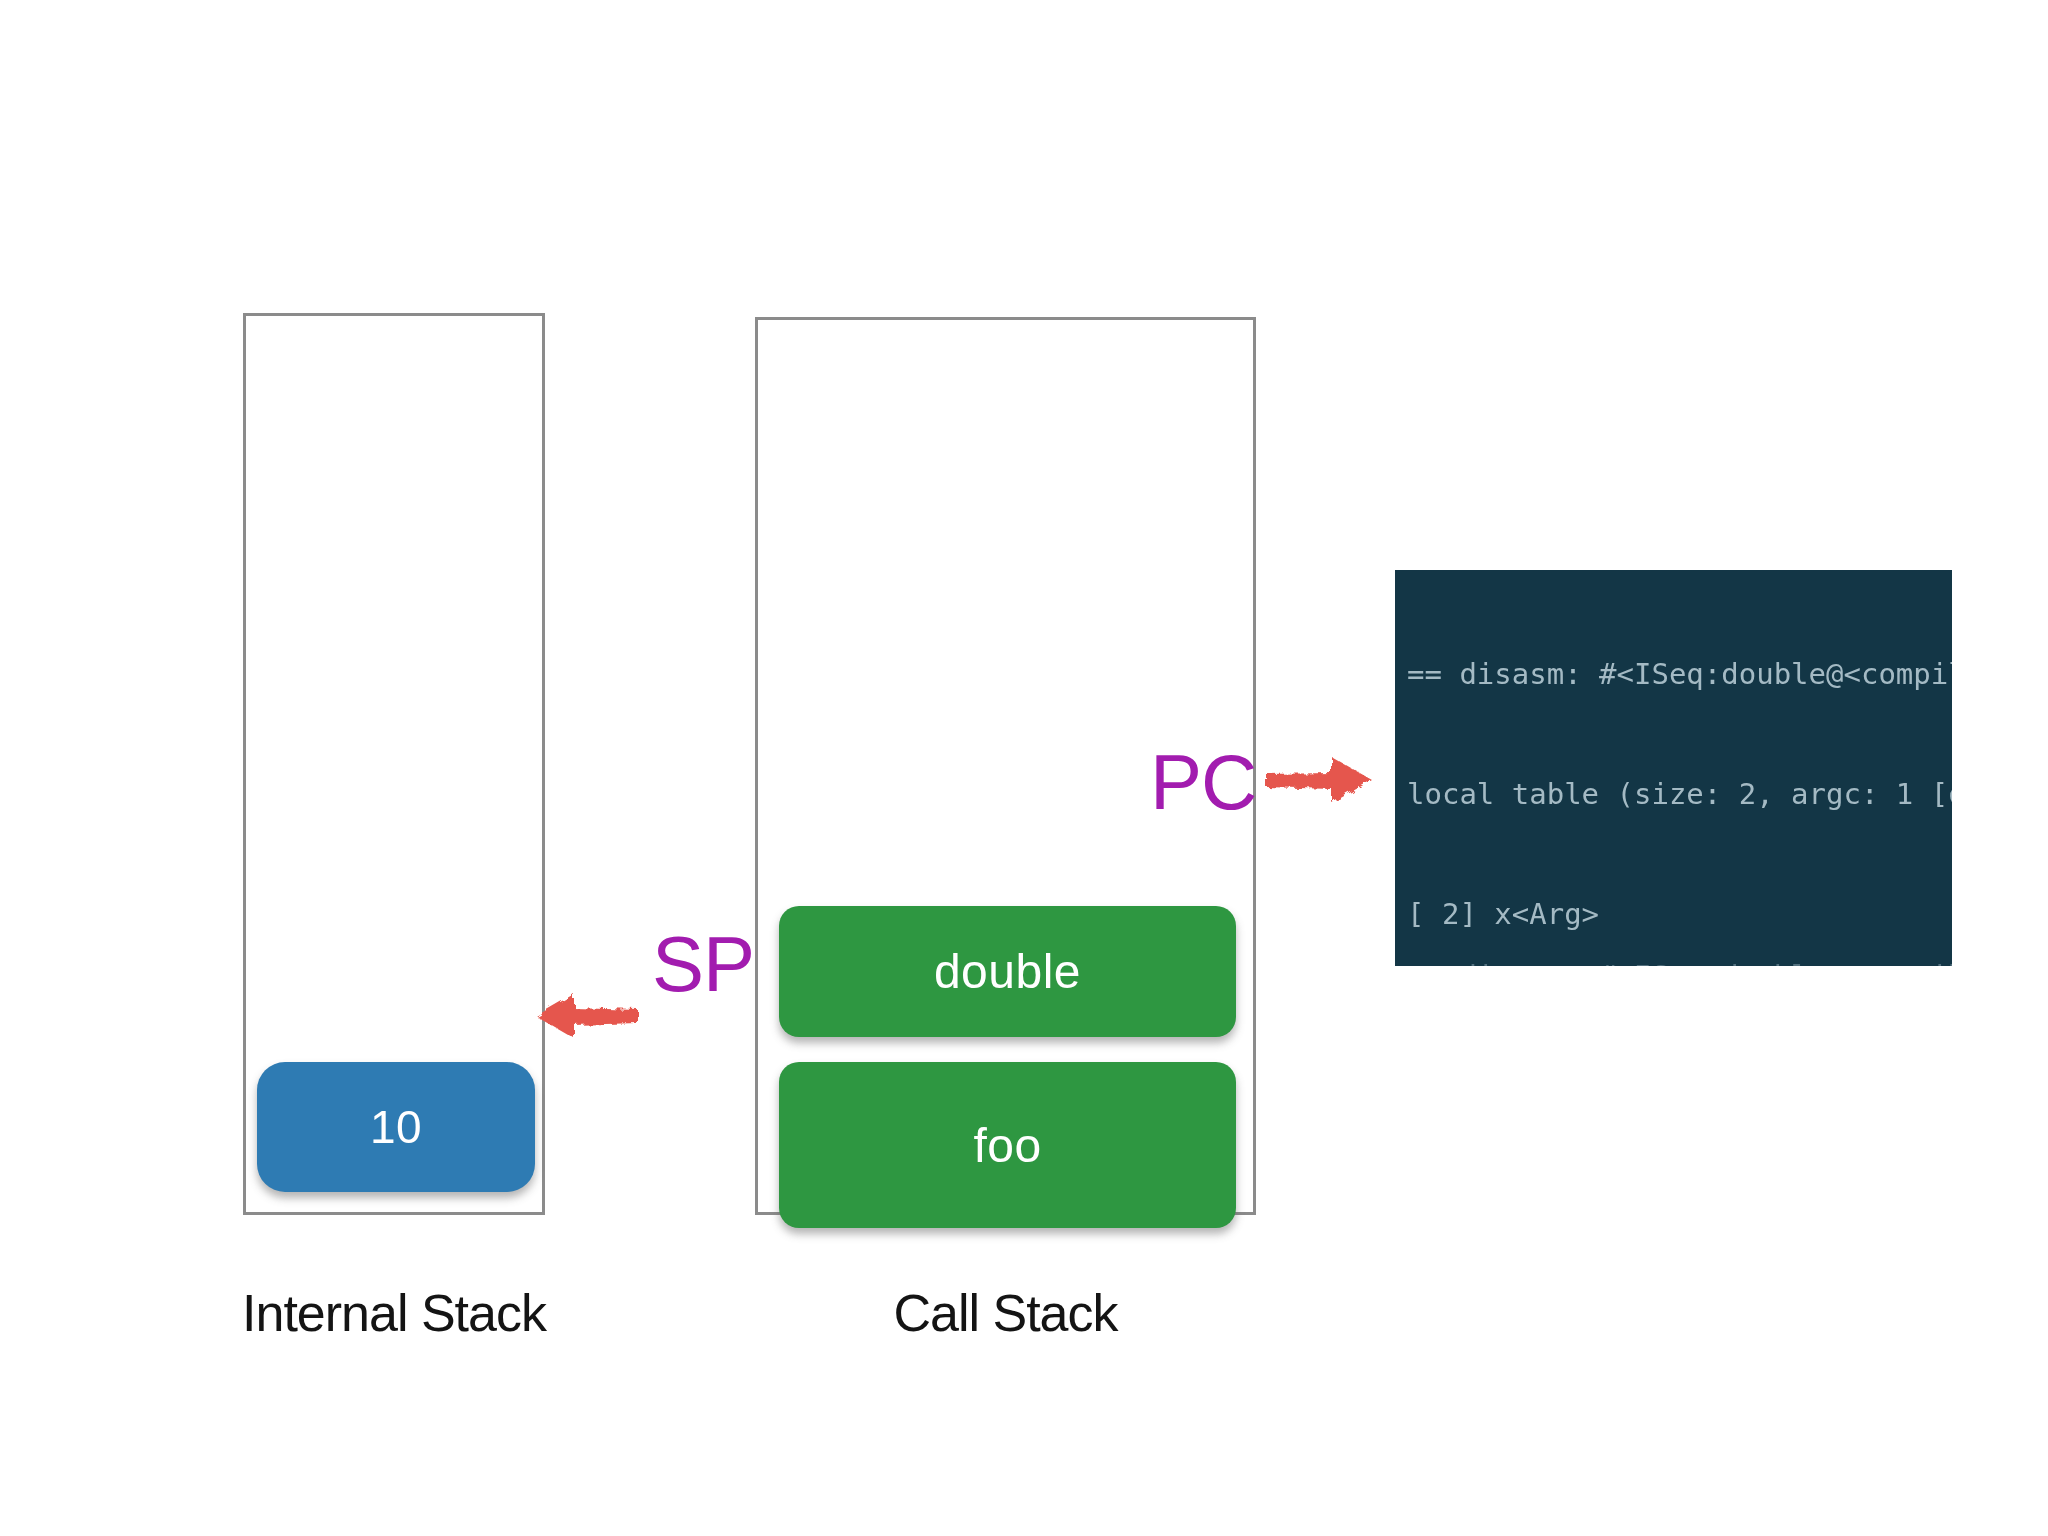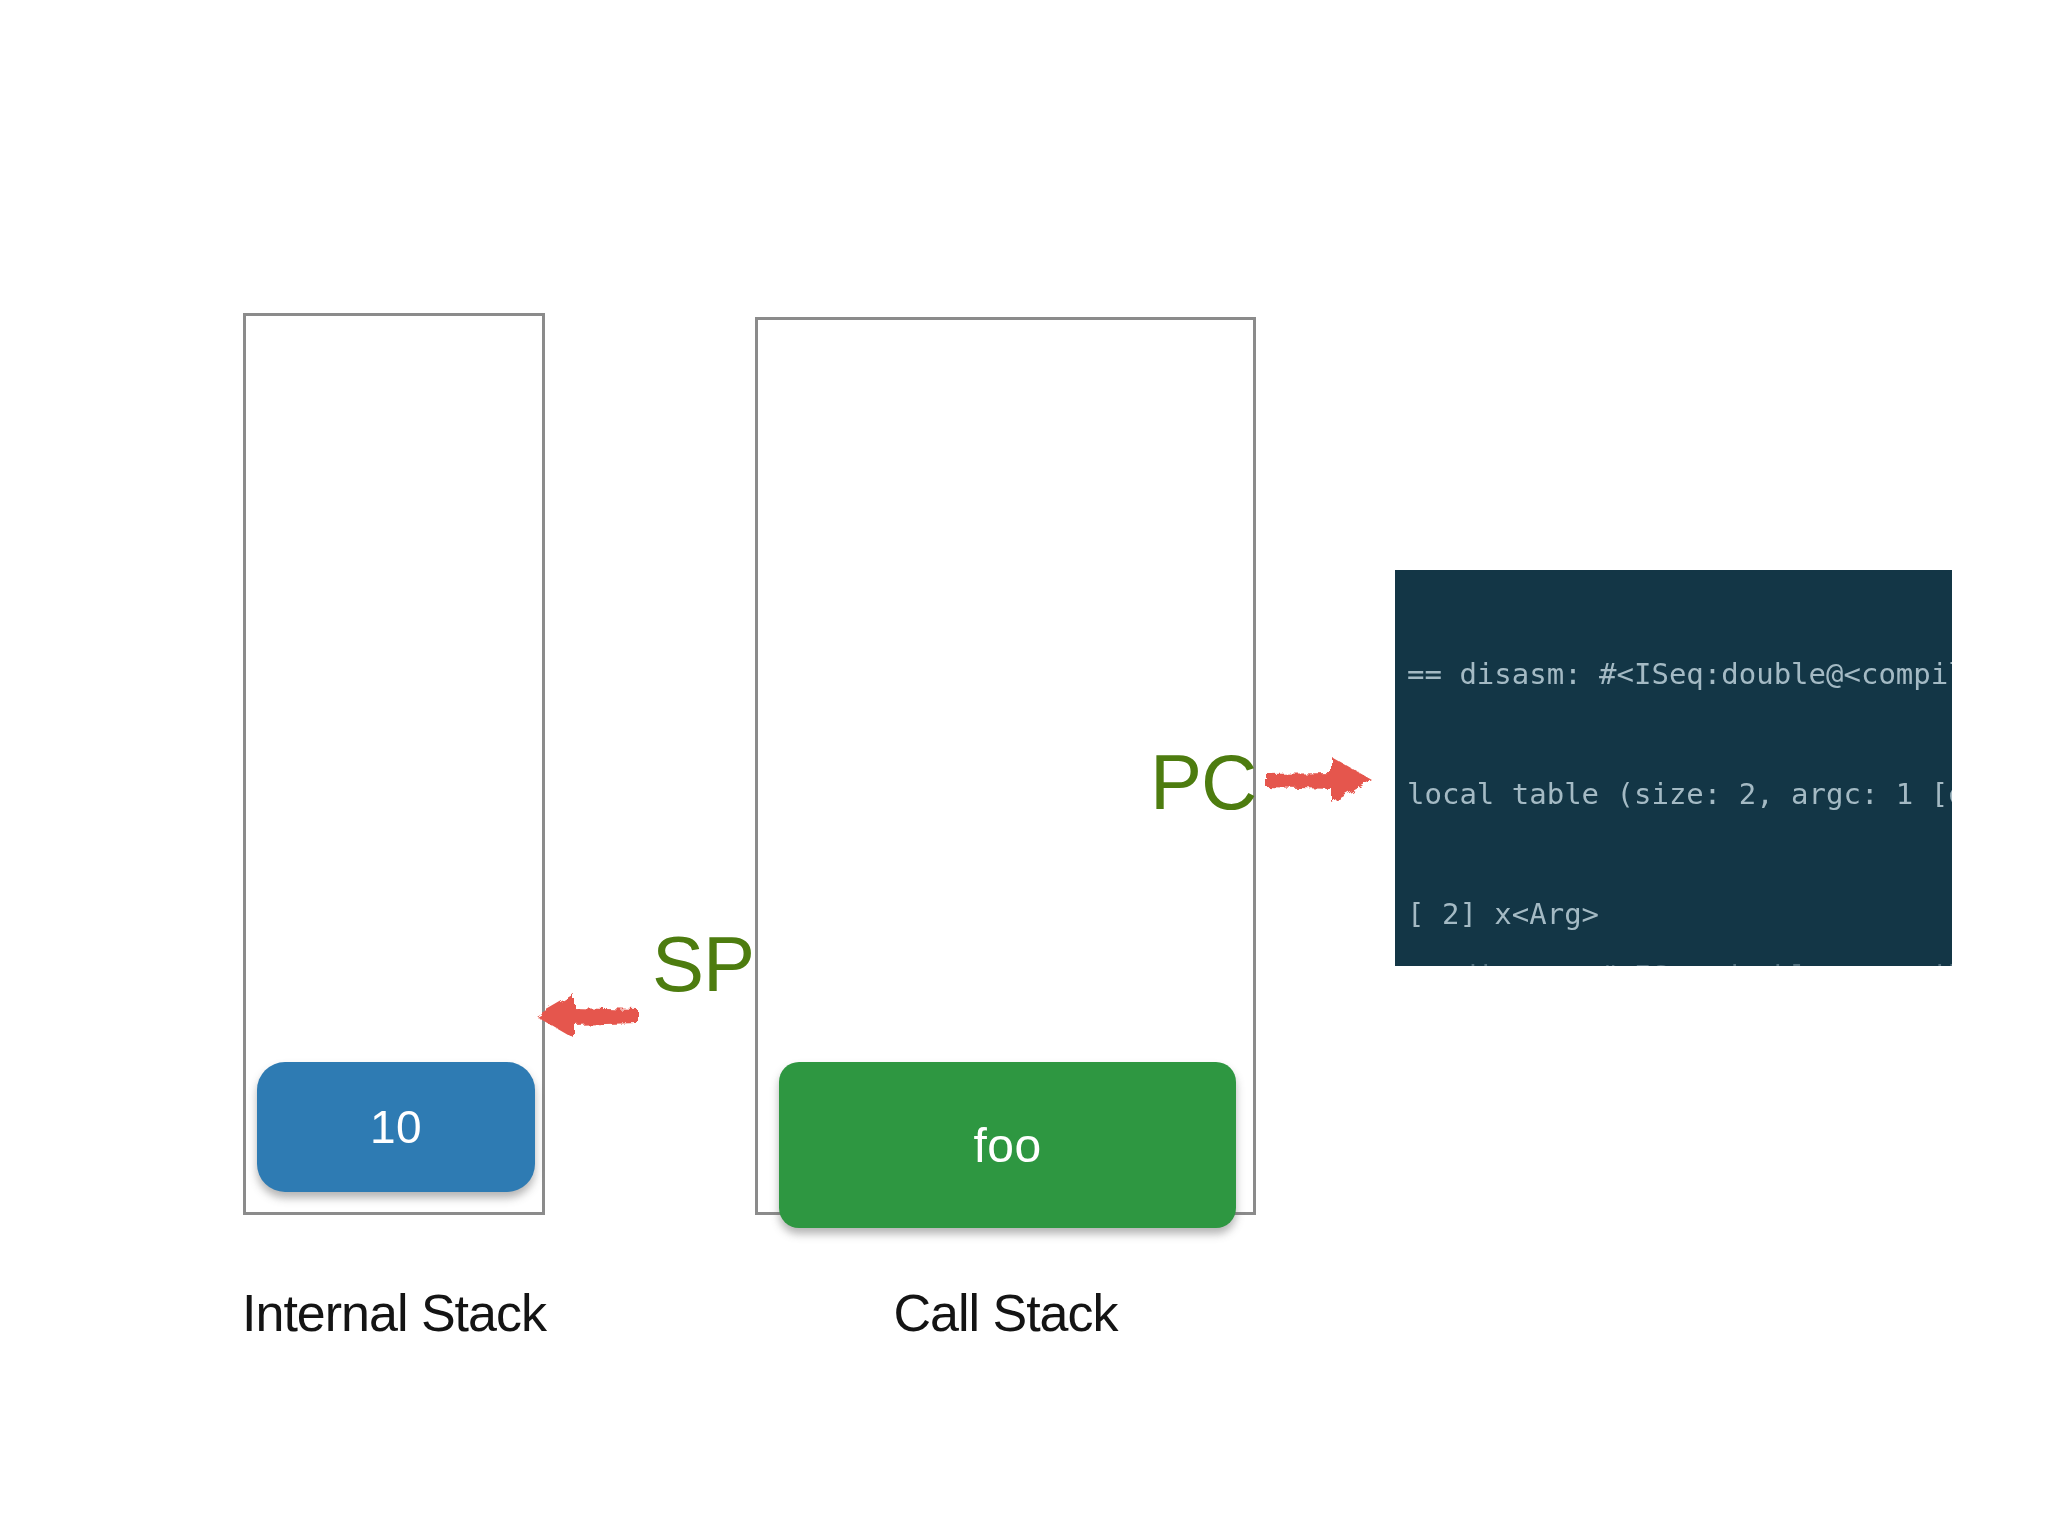--- a/index.html
+++ b/index.html
@@ -31,21 +31,21 @@
   
   .stack-label{
     position:absolute;top:1272px;font-size:52px;font-weight:300;color:#141414;
     letter-spacing:-1px;text-align:center;line-height:82px;
   }
   .label-internal{left:183px;width:422px;}
   .label-call{left:755px;width:501px;}
 
   
   .ptr-label{
-    position:absolute;font-size:78px;font-weight:300;color:#4d7c0f;line-height:80px;
+    position:absolute;font-size:78px;font-weight:300;color:#a21caf;line-height:80px;
     letter-spacing:-1px;
   }
   .ptr-sp{left:652px;top:924px;}
   .ptr-pc{left:1150px;top:742px;}
 
   .arrow{position:absolute;}
   .arrow-sp{left:528px;top:986px;width:116px;height:60px;}
   .arrow-pc{left:1260px;top:748px;width:120px;height:64px;}
 
   
@@ -67,20 +67,21 @@
 </head>
 <body>
 
 <div class="stage">
 
   <div class="stack-box box-internal"></div>
   <div class="stack-item item-value">10</div>
   <div class="stack-label label-internal">Internal Stack</div>
 
   <div class="stack-box box-call"></div>
+  <div class="stack-item frame frame-double">double</div>
   <div class="stack-item frame frame-foo">foo</div>
   <div class="stack-label label-call">Call Stack</div>
 
   <svg class="arrow arrow-sp" viewBox="0 0 116 60" xmlns="http://www.w3.org/2000/svg">
     <defs>
       <filter id="crayon1" x="-20%" y="-20%" width="140%" height="140%">
         <feTurbulence type="fractalNoise" baseFrequency="0.12" numOctaves="3" seed="7" result="n"></feTurbulence>
         <feDisplacementMap in="SourceGraphic" in2="n" scale="7"></feDisplacementMap>
       </filter>
     </defs>

